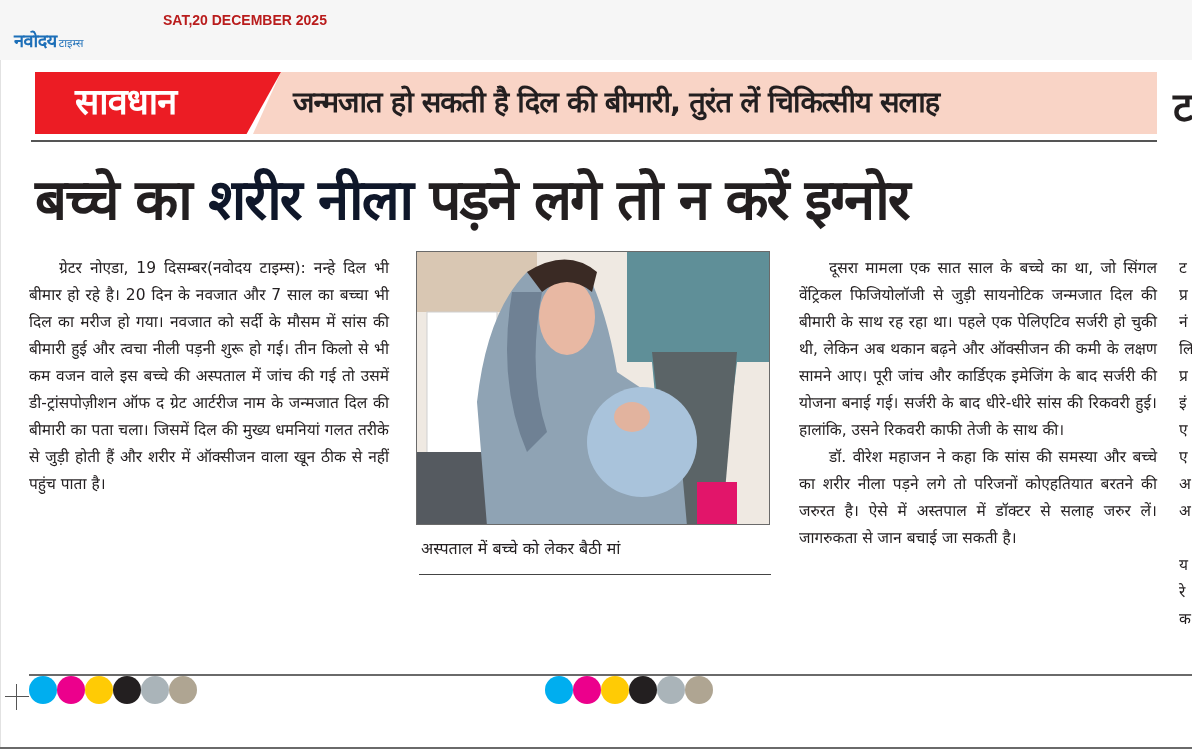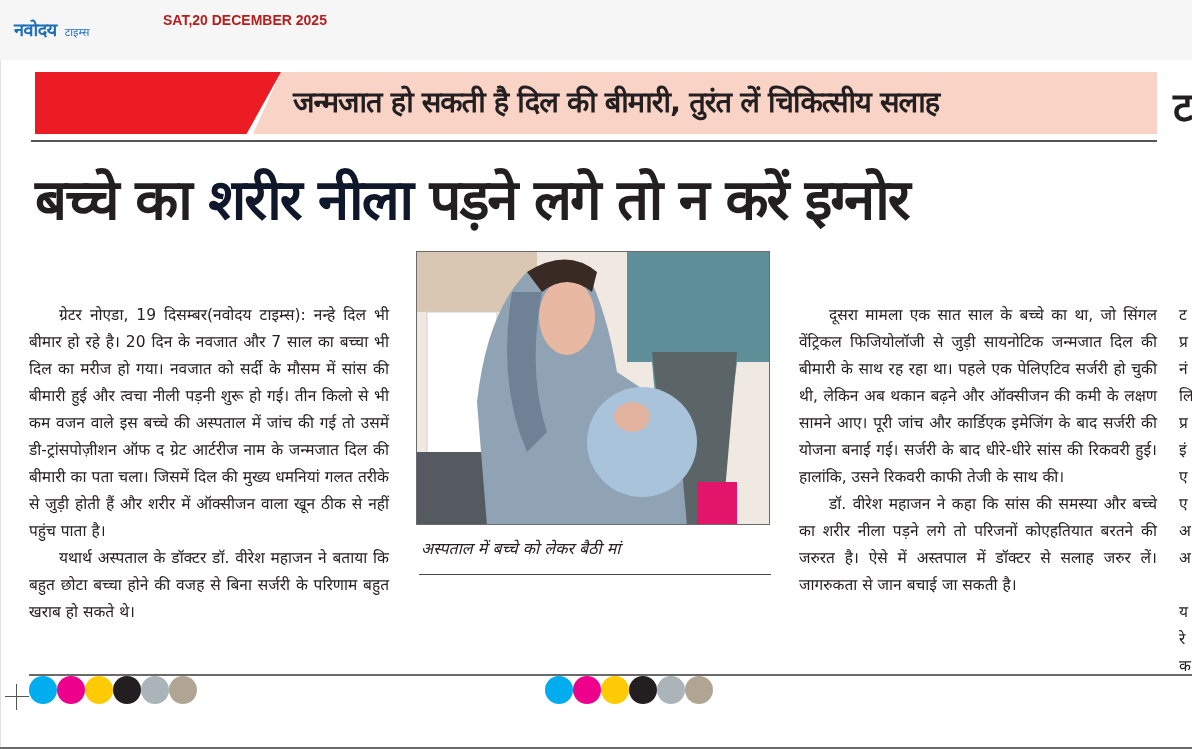--- a/index.html
+++ b/index.html
@@ -7,22 +7,22 @@
     width: 1192px; height: 749px; overflow: hidden; position: relative;
     background: #ffffff;
     font-family: "DejaVu Sans", "Liberation Sans", sans-serif;
     color: #231f20;
   }
   .topbar {
     position: absolute; left: 0; top: 0; width: 1192px; height: 60px;
     background: #f6f6f6;
   }
   .logo {
-    position: absolute; left: 14px; top: 17px; height: 24px;
-    display: flex; align-items: flex-end; gap: 8px;
+    position: absolute; left: 14px; top: 28px; height: 24px;
+    display: flex; align-items: flex-end; gap: 2px;
   }
   .logo-main {
     font-family: "DejaVu Sans", sans-serif; font-weight: bold;
     font-size: 18px; color: #1d6fb8; letter-spacing: -0.5px; line-height: 22px;
   }
   .logo-sub {
     font-family: Liberation Serif, serif; font-size: 11px; color: #1d6fb8;
     line-height: 18px;
   }
   .edition {
@@ -74,34 +74,34 @@
     position: absolute; left: 34px; top: 100px;
     font-family: "DejaVu Sans", sans-serif; font-weight: bold;
     font-size: 56px; line-height: 80px; letter-spacing: -2px; white-space: nowrap;
     color: #231f20;
   }
   .headline .hl-blue { color: #0f172a; }
   
   .col {
     position: absolute; top: 195px;
     font-family: "DejaVu Sans", sans-serif; font-size: 15.5px;
-    line-height: 27px; color: #231f20; text-align: justify; margin-top: 47px;
+    line-height: 27px; color: #231f20; text-align: justify;
   }
   .col p { margin: 0; text-indent: 30px; }
   .col1 { left: 28px; width: 360px; }
   .col3 { left: 798px; width: 358px; }
   .col4 { left: 1178px; width: 300px; }
   .photo {
     position: absolute; left: 415px; top: 191px; width: 354px; height: 274px;
     border: 1px solid #6a6a6a; box-sizing: border-box; overflow: hidden;
     background: #efeae4;
   }
   .caption {
     position: absolute; left: 420px; top: 475px;
-    font-family: "DejaVu Sans", sans-serif; font-style: italic;
+    font-family: "DejaVu Sans", sans-serif; 
     font-size: 16px; line-height: 28px; color: #231f20;
   }
   .caption-rule {
     position: absolute; left: 418px; top: 514px; width: 352px; height: 1px;
     background: #444444;
   }
   .col2 { left: 414px; top: 525px; width: 358px; }
   .col2 p { text-indent: 0; }
   
   .bottom-rule {
@@ -134,32 +134,32 @@
   <div class="edition">
     <div>SAT,20 DECEMBER 2025</div>
   </div>
 </div>
 
 <div class="page">
 
   <div class="kicker">
     <div class="kicker-pink"></div>
     <div class="kicker-red"></div>
+    <div class="kicker-label">सावधान</div>
     <div class="kicker-text">जन्मजात हो सकती है दिल की बीमारी, तुरंत लें चिकित्सीय सलाह</div>
   </div>
   <div class="kicker-rule"></div>
   <div class="edge-glyph-top">ट</div>
 
   <h1 class="headline" style="margin:0;font-weight:bold;">
     <span>बच्चे का </span><span class="hl-blue">शरीर नीला</span><span> पड़ने लगे तो न करें इग्नोर</span>
   </h1>
 
   <div class="col col1">
     <p>ग्रेटर नोएडा, 19 दिसम्बर(नवोदय टाइम्स): नन्हे दिल भी बीमार हो रहे है। 20 दिन के नवजात और 7 साल का बच्चा भी दिल का मरीज हो गया। नवजात को सर्दी के मौसम में सांस की बीमारी हुई और त्वचा नीली पड़नी शुरू हो गई। तीन किलो से भी कम वजन वाले इस बच्चे की अस्पताल में जांच की गई तो उसमें डी-ट्रांसपोज़ीशन ऑफ द ग्रेट आर्टरीज नाम के जन्मजात दिल की बीमारी का पता चला। जिसमें दिल की मुख्य धमनियां गलत तरीके से जुड़ी होती हैं और शरीर में ऑक्सीजन वाला खून ठीक से नहीं पहुंच पाता है।</p>
-    <p>यथार्थ अस्पताल के डॉक्टर डॉ. वीरेश महाजन ने बताया कि बहुत छोटा बच्चा होने की वजह से बिना सर्जरी के परिणाम बहुत खराब हो सकते थे।</p>
   </div>
 
   <div class="photo">
     <svg width="354" height="274" viewBox="0 0 354 274">
       <rect x="0" y="0" width="354" height="274" fill="#efe9e2"></rect>
       <rect x="0" y="0" width="120" height="60" fill="#d9c7b3"></rect>
       <rect x="10" y="60" width="70" height="150" fill="#ffffff" stroke="#cfcfcf"></rect>
       <rect x="0" y="200" width="70" height="74" fill="#555a60"></rect>
 
       <path d="M210 0 L354 0 L354 110 L320 110 L300 274 L250 274 L235 110 L210 110 Z" fill="#5f8f98"></path>

